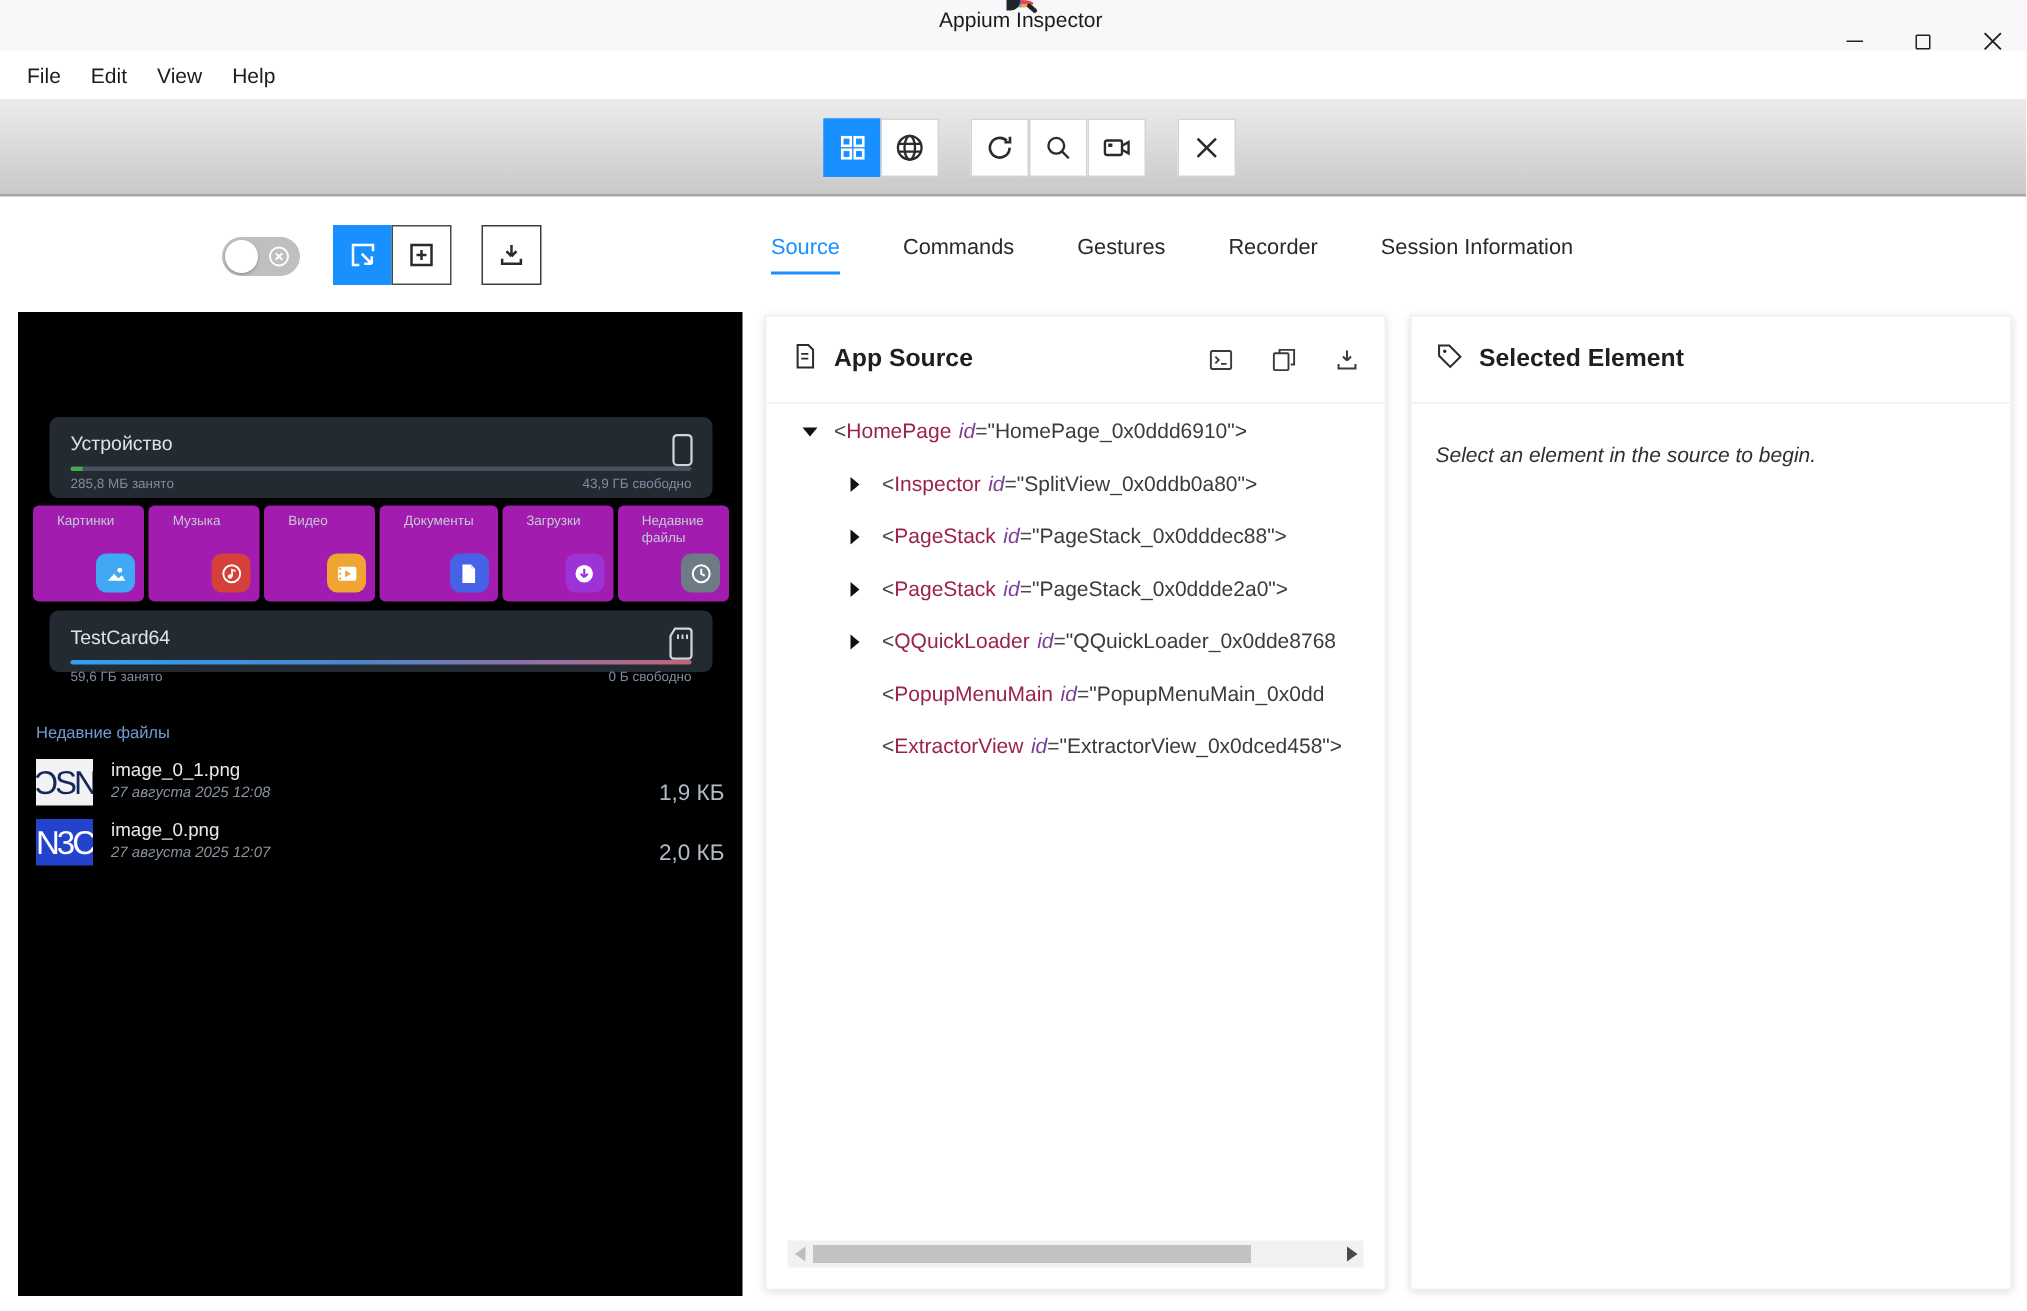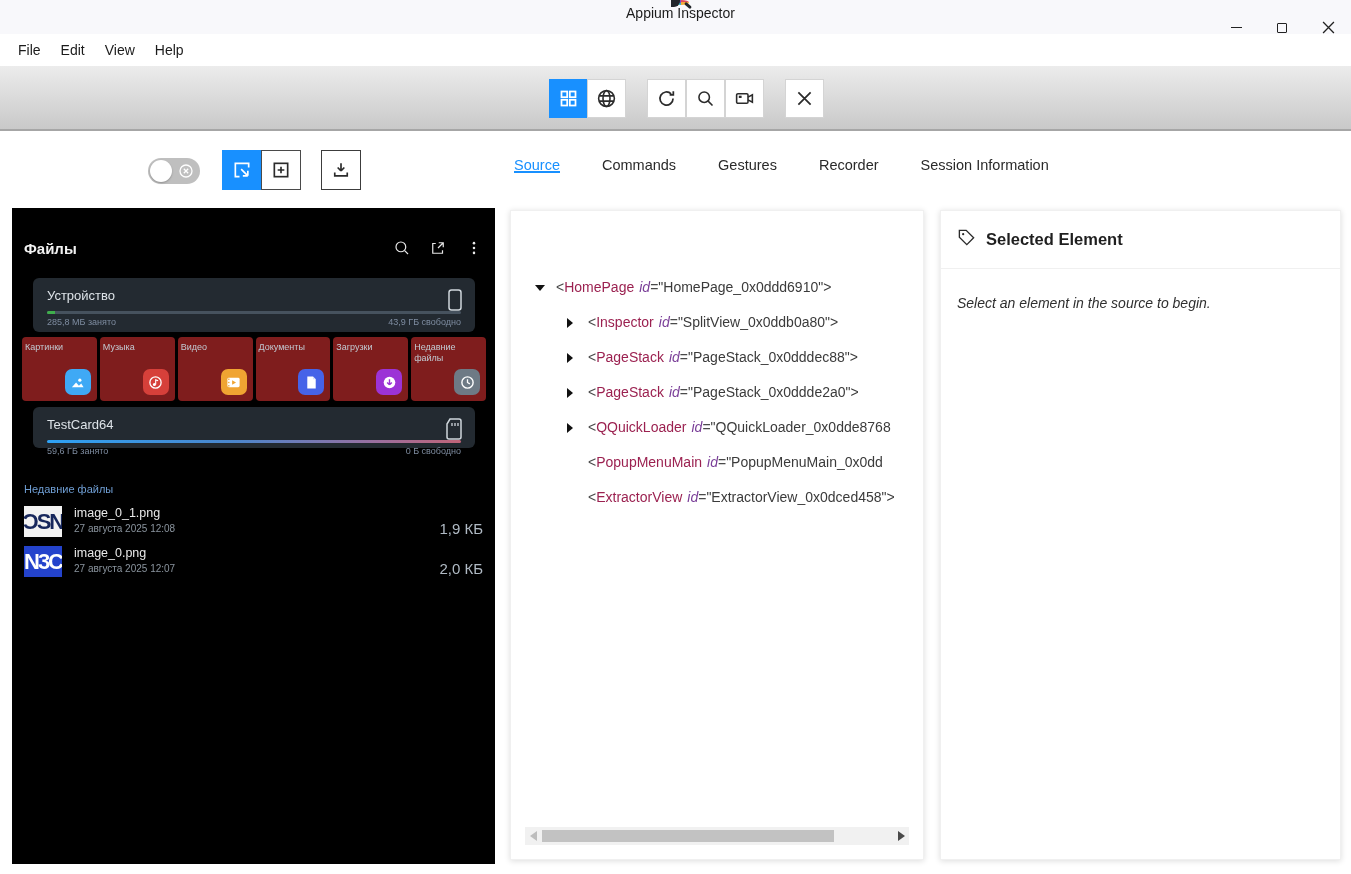--- a/index.html
+++ b/index.html
@@ -35,21 +35,21 @@
   .toggle-knob { position:absolute; left:2px; top:2px; width:22px; height:22px; border-radius:50%; background:#fff; box-shadow:0 1px 2px rgba(0,0,0,.25); }
   .toggle-x { position:absolute; right:7px; top:6px; width:14px; height:14px; }
 
   .ctl-btn { position:absolute; top:150px; width:40px; height:40px; background:#fff; border:1px solid #4a4a4a; display:flex; align-items:center; justify-content:center; }
   .ctl-btn.active { background:#1890ff; border-color:#1890ff; }
   .ctl-btn svg { width:20px; height:20px; }
   .ctl-btn.dl { border-color:#3c3c3c; }
 
   
   .tabs { position:absolute; left:514px; top:157px; display:flex; gap:42px; }
-  .tab { font-size:14.5px; color:#2a2a2a; position:relative; white-space:nowrap; }
+  .tab { font-size:14.5px; color:#2a2a2a; padding-bottom:10px; position:relative; white-space:nowrap; }
   .tab.active { color:#1890ff; }
   .tab.active::after { content:""; position:absolute; left:0; right:0; bottom:0; height:2px; background:#1890ff; }
 
   
   .device { position:absolute; left:12px; top:208px; width:483px; height:656px; background:#000; overflow:hidden; color:#e8e8e8; }
   .dev-header { position:absolute; left:0; top:22px; width:100%; height:36px; display:flex; align-items:center; padding:0 12px; }
   .dev-title { font-size:15px; font-weight:bold; color:#f2f2f2; }
   .dev-hicons { margin-left:auto; display:flex; align-items:center; gap:18px; }
   .dev-hicons svg { width:18px; height:18px; }
 
@@ -57,39 +57,39 @@
   .stor-card.c1 { top:70px; height:54px; }
   .stor-card.c2 { top:199px; height:41px; }
   .stor-title { font-size:13px; color:#dde3e8; }
   .stor-devicon { position:absolute; right:12px; top:10px; }
   .stor-bar { position:absolute; left:14px; right:14px; top:33px; height:3px; background:#46525e; border-radius:2px; overflow:hidden; }
   .stor-bar .seg-used { position:absolute; left:0; top:0; bottom:0; width:2%; background:#3fae4c; }
   .stor-bar.full { background:linear-gradient(90deg,#2ea2f4 0%,#4b86cc 45%,#9c6f9e 80%,#c06478 100%); }
   .stor-labels { position:absolute; left:14px; right:14px; top:39px; display:flex; justify-content:space-between; font-size:9px; color:#7e8ca0; }
 
   .tiles { position:absolute; left:10px; top:129px; width:464px; display:grid; grid-template-columns:repeat(6,1fr); gap:3px; }
-  .tile { background:#7f1d1d; border-radius:4px; height:64px; position:relative; padding:5px 3px; }
+  .tile { background:#a21caf; border-radius:4px; height:64px; position:relative; padding:5px 16px; }
   .tile-label { font-size:9px; color:#c2cad2; line-height:11px; }
   .tile-icon { position:absolute; right:6px; bottom:6px; width:26px; height:26px; border-radius:7px; display:flex; align-items:center; justify-content:center; }
   .tile-icon svg { width:15px; height:15px; }
   .ic-pictures { background:#3fa9f5; }
   .ic-video    { background:#f0a432; }
   .ic-music    { background:#d6403a; }
   .ic-documents{ background:#4663e8; }
   .ic-downloads{ background:#9c33d6; }
   .ic-recent   { background:#6e7a85; }
 
   .recent-hdr { position:absolute; left:12px; top:275px; font-size:11px; color:#6f9ed4; }
   .file-row { position:absolute; left:12px; right:12px; height:36px; }
   .file-row.f1 { top:296px; } .file-row.f2 { top:336px;text-align:right; }
-  .thumb { position:absolute; left:0; top:2px; width:38px; height:31px; overflow:hidden; display:flex; align-items:center; justify-content:center; font-weight:bold; font-size:22px; letter-spacing:-2px; font-family:"Liberation Sans", sans-serif; }
+  .thumb { position:absolute; left:0; top:2px; width:38px; height:31px; overflow:hidden; display:flex; align-items:center; justify-content:center; font-weight:normal; font-size:22px; letter-spacing:-2px; font-family:"Liberation Sans", sans-serif; }
   .thumb.t1 { background:#f2f2f2; color:#17275c; }
   .thumb.t2 { background:#2443cc; color:#fff; }
   .file-name { position:absolute; left:50px; top:2px; font-size:12.5px; color:#e9e9e9; }
-  .file-date { position:absolute; left:50px; top:19px; font-size:10px; color:#8a949e; }
+  .file-date { position:absolute; left:50px; top:19px; font-size:10px; color:#8a949e;font-style:italic; }
   .file-size { position:absolute; right:0; top:16px; font-size:15px; color:#b0bac4; }
 
   
   .panel { position:absolute; top:210px; background:#fff; border:1px solid #f0f0f0; box-shadow:0 1px 6px rgba(0,0,0,.14); }
   .panel.source { left:510px; width:414px; height:650px; }
   .panel.selected { left:940px; width:401px; height:650px; }
   .panel-header { height:58px; display:flex; align-items:center; padding:0 16px; border-bottom:1px solid #f0f0f0; }
   .panel-title { font-size:16.5px; font-weight:600; color:#1f1f1f; margin-left:10px; }
   .panel-actions { margin-left:auto; display:flex; gap:24px; align-items:center; }
   .panel-actions svg { width:18px; height:18px; }
@@ -216,38 +216,20 @@
 
   <div class="tabs">
     <div class="tab active">Source</div>
     <div class="tab">Commands</div>
     <div class="tab">Gestures</div>
     <div class="tab">Recorder</div>
     <div class="tab">Session Information</div>
   </div>
 
   <div class="device">
-    <div class="dev-header">
-      <span class="dev-title">Файлы</span>
-      <span class="dev-hicons">
-        <svg viewBox="0 0 24 24">
-          <circle cx="10.5" cy="10.5" r="6.5" fill="none" stroke="#e8e8e8" stroke-width="1.6"></circle>
-          <path d="M15.5 15.5l4.5 4.5" stroke="#e8e8e8" stroke-width="1.6"></path>
-        </svg>
-        <svg viewBox="0 0 24 24">
-          <path d="M9 6H5v13h13v-4" fill="none" stroke="#e8e8e8" stroke-width="1.6"></path>
-          <path d="M12 12l7-7M13 5h6v6" fill="none" stroke="#e8e8e8" stroke-width="1.6"></path>
-        </svg>
-        <svg viewBox="0 0 24 24">
-          <circle cx="12" cy="5.5" r="1.7" fill="#e8e8e8"></circle>
-            <circle cx="12" cy="12" r="1.7" fill="#e8e8e8"></circle>
-            <circle cx="12" cy="18.5" r="1.7" fill="#e8e8e8"></circle>
-        </svg>
-      </span>
-    </div>
 
     <div class="stor-card c1">
       <div class="stor-title">Устройство</div>
       <svg class="stor-devicon" width="16" height="24" viewBox="0 0 16 24">
         <rect x="2" y="2" width="12" height="20" rx="2.5" fill="none" stroke="#cfd6dc" stroke-width="1.5"></rect>
       </svg>
       <div class="stor-bar">
           <div class="seg-used"></div>
         </div>
       <div class="stor-labels">
@@ -339,20 +321,44 @@
     </div>
     <div class="file-row f2">
       <div class="thumb t2">N3C</div>
       <div class="file-name">image_0.png</div>
       <div class="file-date">27 августа 2025 12:07</div>
       <div class="file-size">2,0 КБ</div>
     </div>
   </div>
 
   <div class="panel source">
+    <div class="panel-header">
+      <span class="hdr-icon">
+        <svg viewBox="0 0 24 24">
+            <path d="M6 2.5h9l4 4V21.5H6z" fill="none" stroke="#2b2b2b" stroke-width="1.7"></path>
+            <path d="M9 10h6M9 14h6" stroke="#2b2b2b" stroke-width="1.5"></path>
+          </svg>
+      </span>
+      <span class="panel-title">App Source</span>
+      <span class="panel-actions">
+        <svg viewBox="0 0 24 24">
+          <rect x="3" y="4" width="18" height="16" rx="1.5" fill="none" stroke="#3a3a3a" stroke-width="1.7"></rect>
+          <path d="M7 9l3 3-3 3" fill="none" stroke="#3a3a3a" stroke-width="1.6"></path>
+            <path d="M12 15.5h5" stroke="#3a3a3a" stroke-width="1.6"></path>
+        </svg>
+        <svg viewBox="0 0 24 24">
+          <path d="M8 6V3h13v13h-3" fill="none" stroke="#3a3a3a" stroke-width="1.7"></path>
+          <rect x="3" y="6" width="13" height="15" rx="1" fill="none" stroke="#3a3a3a" stroke-width="1.7"></rect>
+        </svg>
+        <svg viewBox="0 0 24 24">
+          <path d="M12 3.5v9M12 12.5l-3.6-3.6M12 12.5l3.6-3.6" fill="none" stroke="#3a3a3a" stroke-width="1.8"></path>
+          <path d="M4.5 15.5v4h15v-4" fill="none" stroke="#3a3a3a" stroke-width="1.8"></path>
+        </svg>
+      </span>
+    </div>
 
     <div class="tree">
       <div class="tree-row">
         <span class="indent0"></span>
           <span class="caret">
             <span class="caret-down"></span>
           </span>
         <span class="t-punct">&lt;</span>
           <span class="t-tag">HomePage</span>
           <span class="t-attr">id</span>

